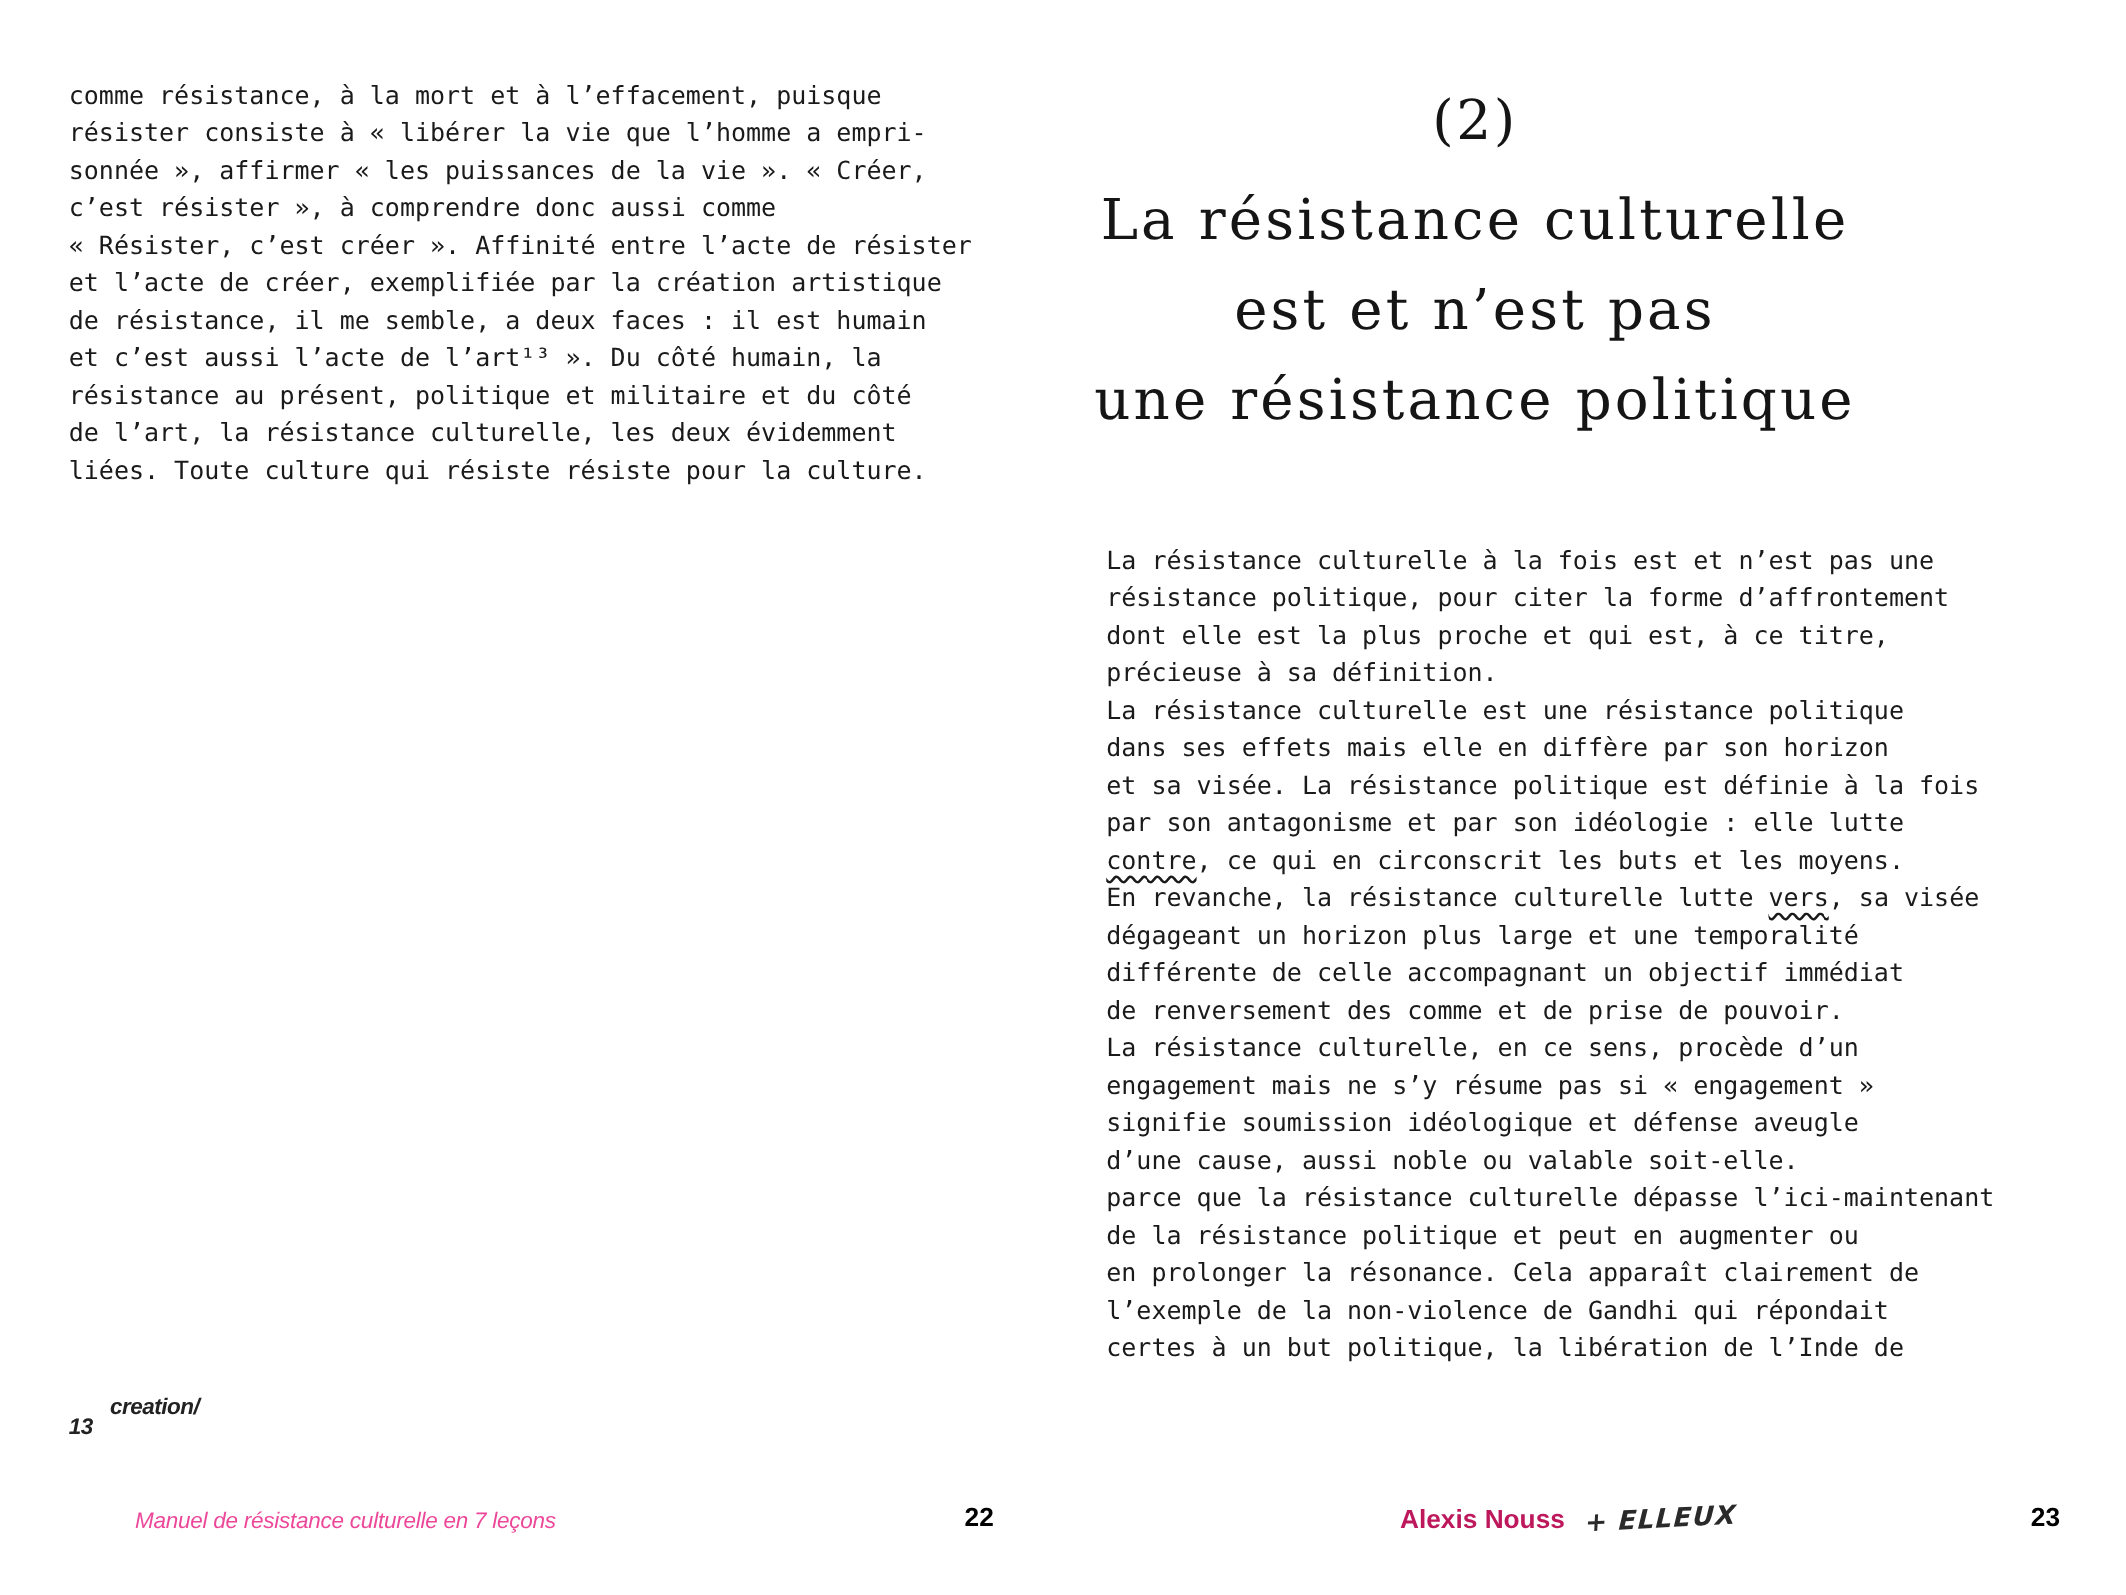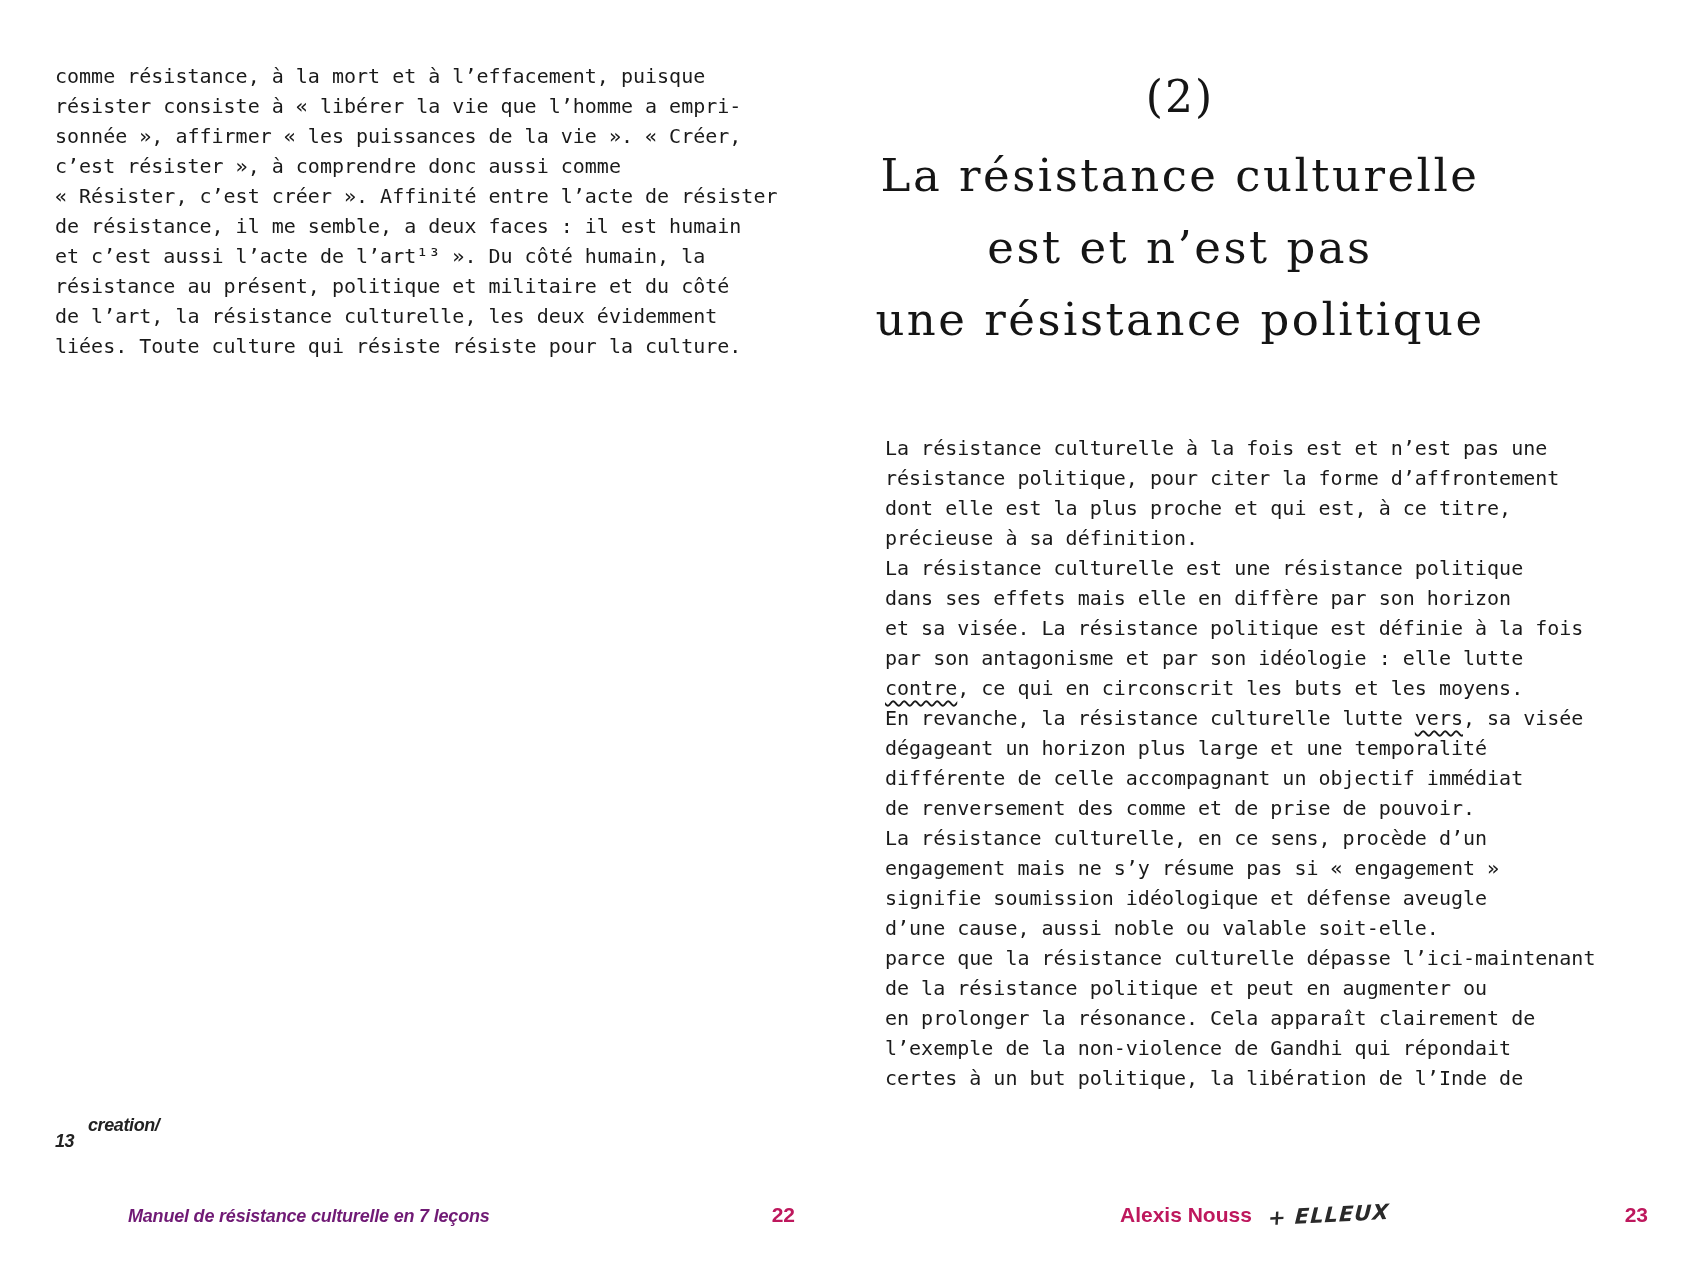--- a/index.html
+++ b/index.html
@@ -43,29 +43,29 @@
     font-style: italic; font-weight: 700;
     font-size: 18px; letter-spacing: -0.4px;
     color: #222;
   }
   .fn-num { position: absolute; left: 0; top: 16px; line-height: 27px; }
   .fn-text { margin-left: 33px; }
   .fn-text .line { line-height: 27px; white-space: pre; }
 
   
   .footer-book-title {
-    position: absolute; left: 128px; top: 1206px;
+    position: absolute; left: 108px; top: 1206px;
     font-family: "Liberation Sans", sans-serif;
-    font-style: italic; font-weight: 700; font-size: 18px;
-    letter-spacing: -0.2px; color: #701a75;
+    font-style: italic; font-weight: 400; font-size: 18px;
+    letter-spacing: -0.2px; color: #ec4899;
   }
   .page-num {
     position: absolute; top: 1203px;
     font-family: "Liberation Sans", sans-serif;
-    font-weight: 700; font-size: 21px; color: #be185d;
+    font-weight: 700; font-size: 21px; color: #000000;
   }
   .page-num-left  { left: 720px; width: 75px; text-align: right; }
   .page-num-right { left: 1570px; width: 78px; text-align: right; }
   .footer-author-group { position: absolute; left: 1120px; top: 1203px; white-space: nowrap; }
   .author {
     font-family: "Liberation Sans", sans-serif;
     font-weight: 700; font-size: 21px; color: #be185d;
   }
   .handwritten {
     display: inline-block;
@@ -82,20 +82,21 @@
 
 <div class="spread">
 
   <section>
     <div class="body-text left-body">
         <div class="line"><span>comme résistance, à la mort et à l’effacement, puisque</span></div>
         <div class="line"><span>résister consiste à « libérer la vie que l’homme a empri-</span></div>
         <div class="line"><span>sonnée », affirmer « les puissances de la vie ». « Créer,</span></div>
         <div class="line"><span>c’est résister », à comprendre donc aussi comme</span></div>
         <div class="line"><span>« Résister, c’est créer ». Affinité entre l’acte de résister</span></div>
+        <div class="line"><span>et l’acte de créer, exemplifiée par la création artistique</span></div>
         <div class="line"><span>de résistance, il me semble, a deux faces : il est humain</span></div>
         <div class="line"><span>et c’est aussi l’acte de l’art¹³ ». Du côté humain, la</span></div>
         <div class="line"><span>résistance au présent, politique et militaire et du côté</span></div>
         <div class="line"><span>de l’art, la résistance culturelle, les deux évidemment</span></div>
         <div class="line"><span>liées. Toute culture qui résiste résiste pour la culture.</span></div>
       </div>
 
     <div class="footnote">
       <span class="fn-num">13</span>
       <div class="fn-text">

